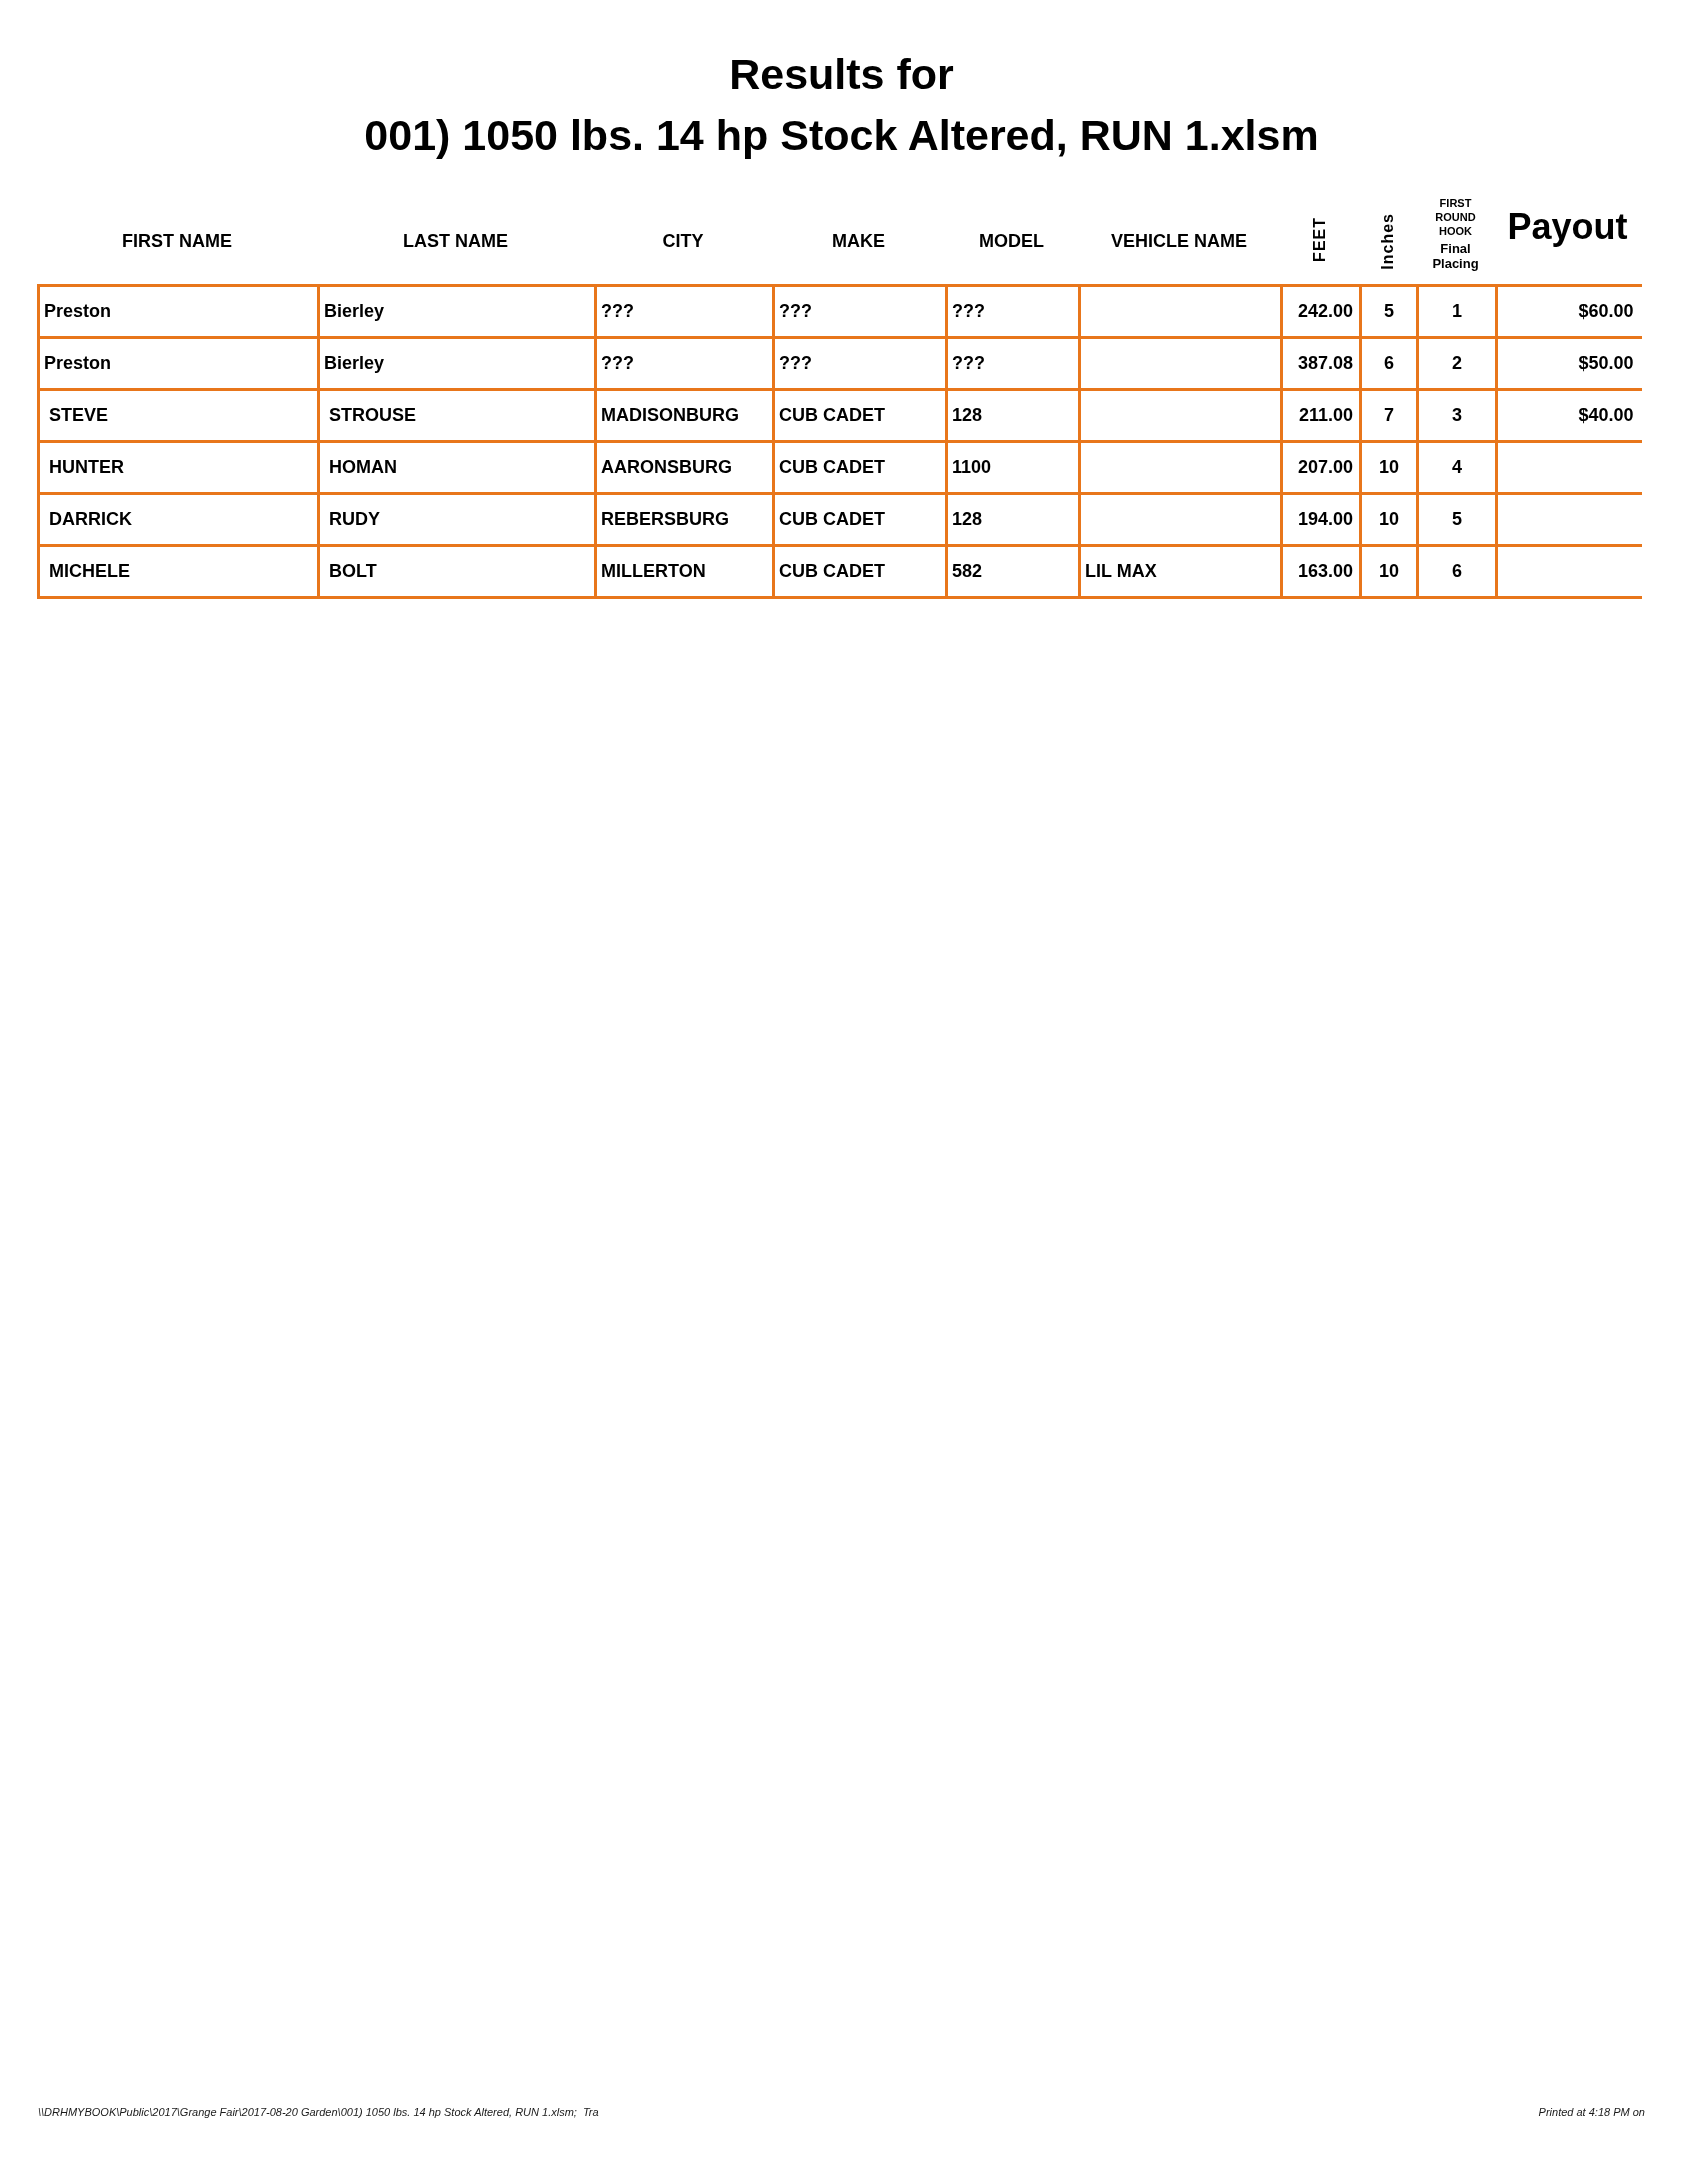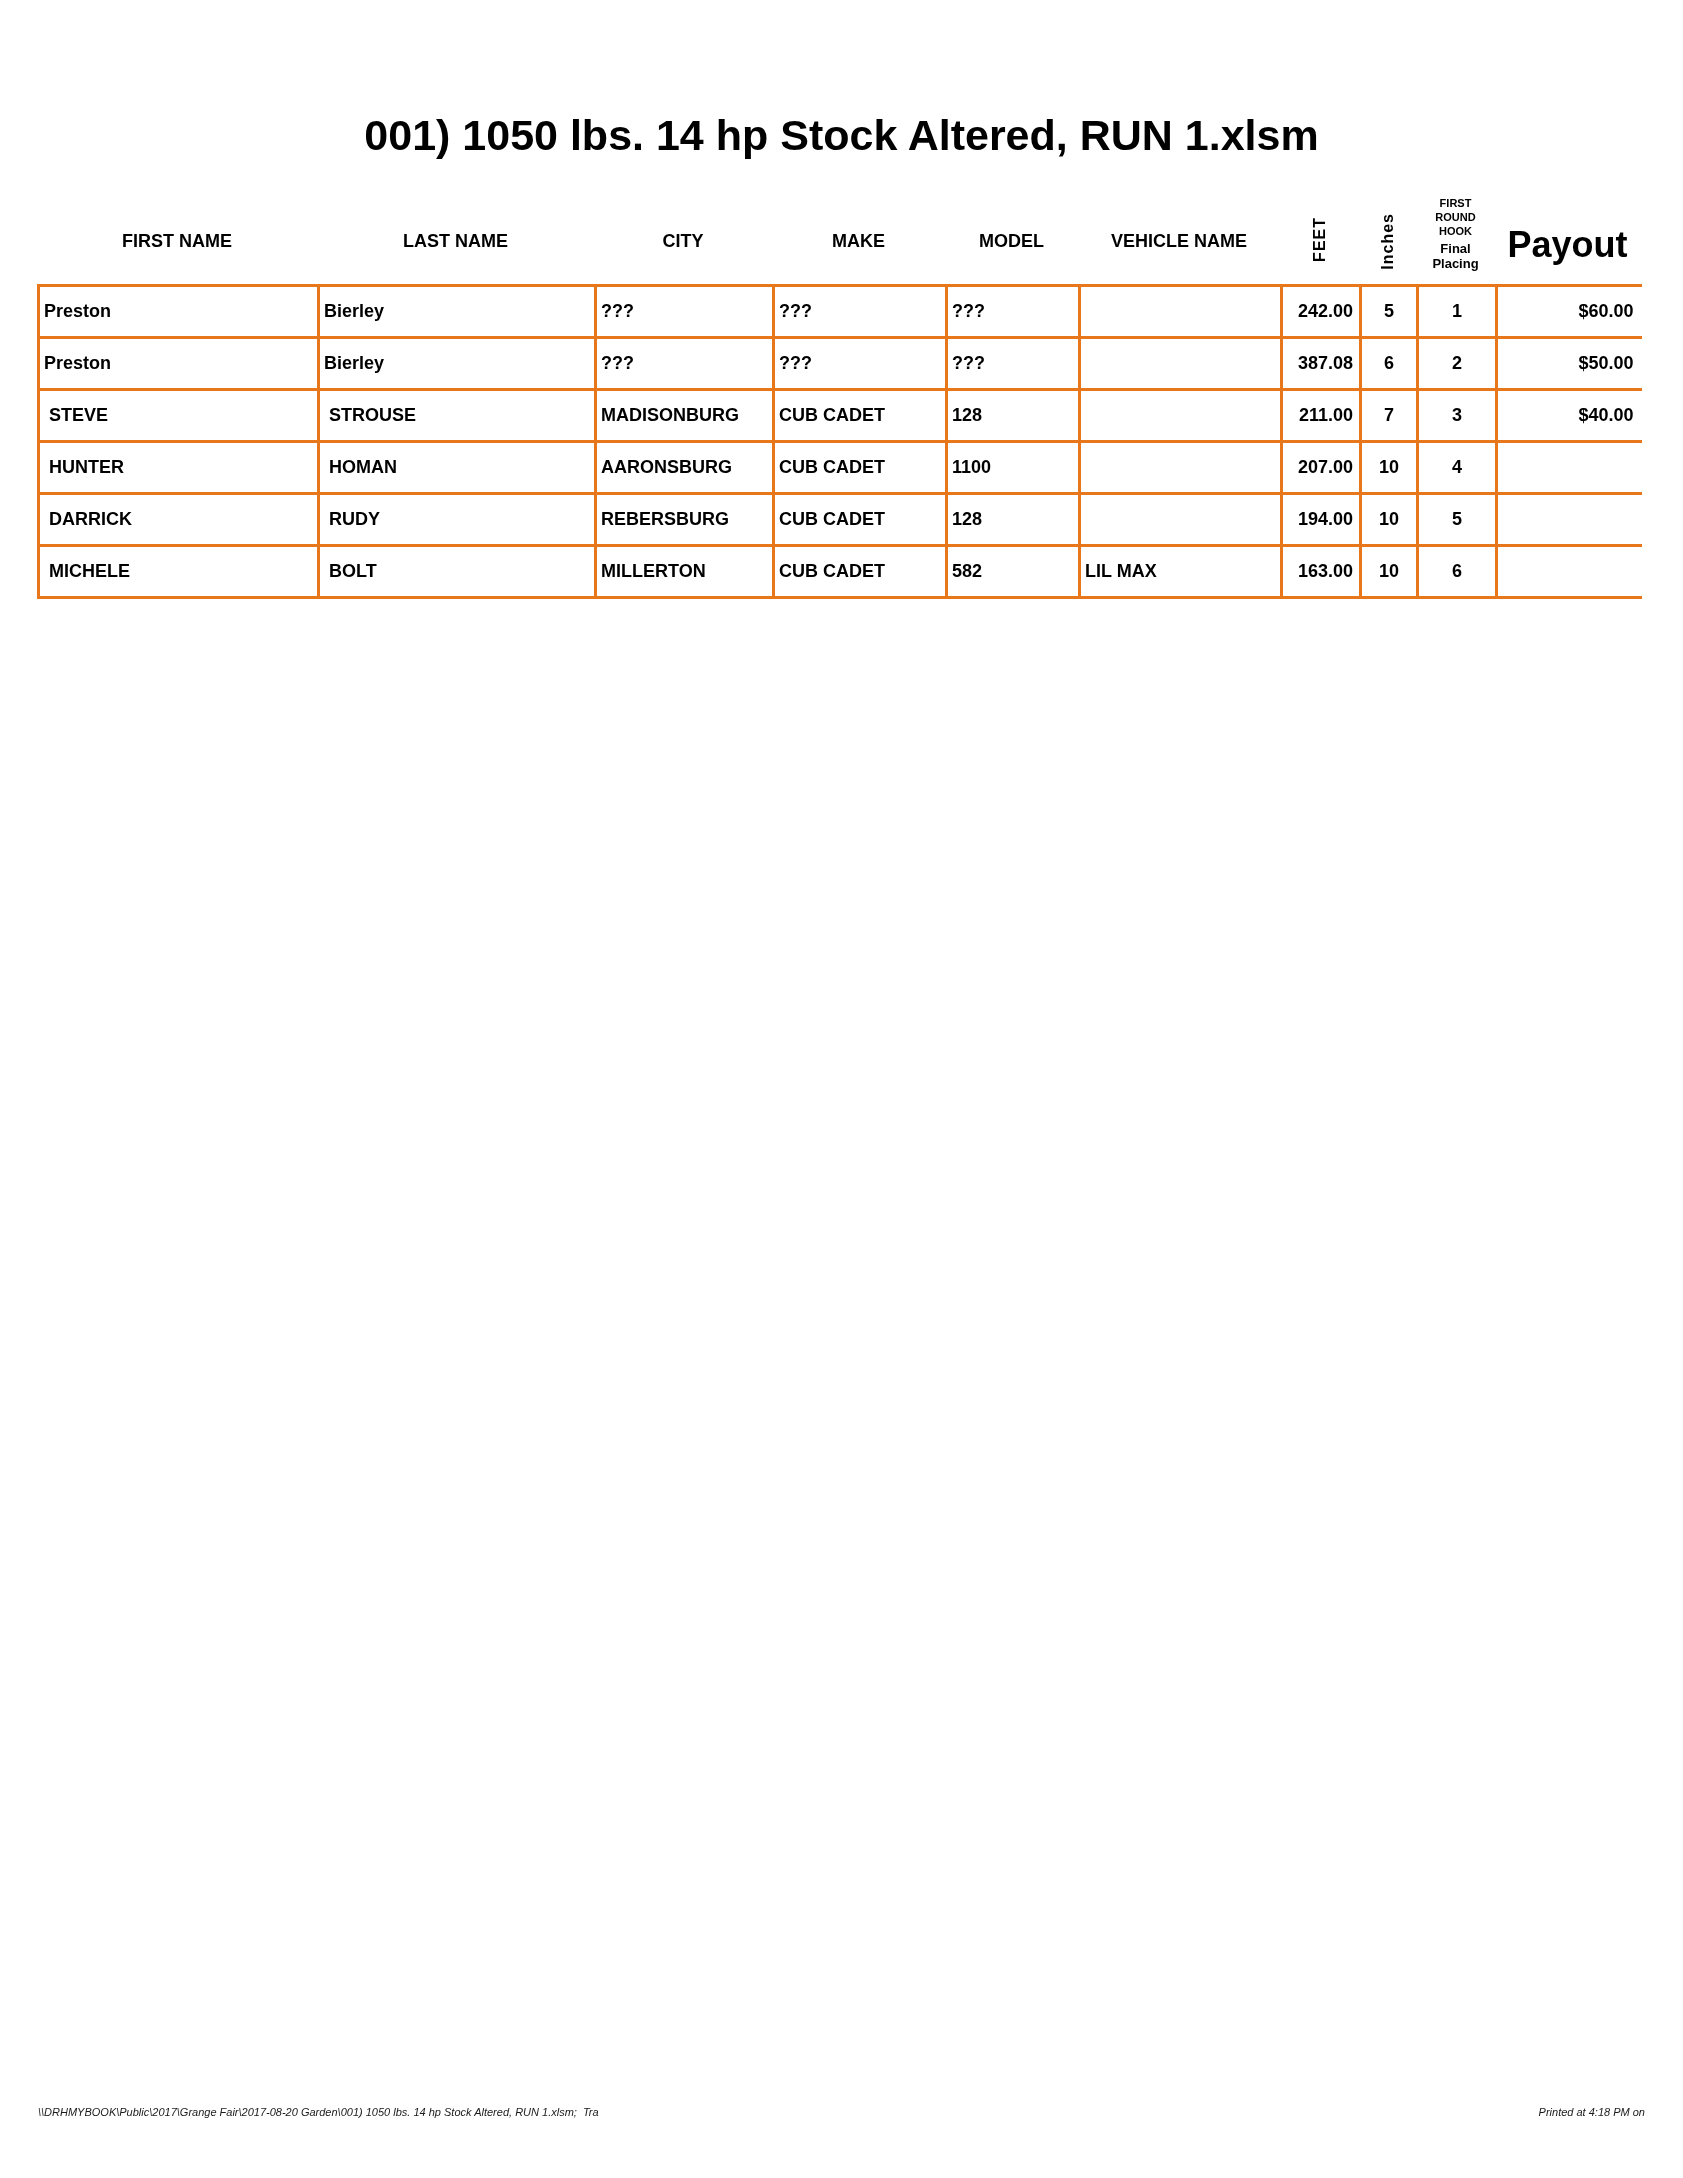--- a/index.html
+++ b/index.html
@@ -40,21 +40,21 @@
   .h-rot span {
     writing-mode: vertical-rl; transform: rotate(180deg);
     font-weight: bold; font-size: 16px; letter-spacing: 1px; line-height: 1;
   }
   .h-rot.feet  { padding-bottom: 22px; }
   .h-rot.inch  { padding-bottom: 14px; }
   .h-hook { text-align: center; padding-bottom: 13px; }
   .hook-sm    { font-size: 11px; font-weight: bold; line-height: 14px; }
   .hook-final { font-size: 13px; font-weight: bold; line-height: 15px; margin-top: 3px; }
   .h-payout {
-    text-align: center; font-weight: bold; font-size: 36px; padding-bottom: 18px;
+    text-align: center; font-weight: bold; font-size: 36px; padding-bottom: 36px;
   }
 
   
   .results-table {
     position: absolute; left: 37px; top: 284px;
     border-collapse: collapse; table-layout: fixed; width: 1604px;
   }
   .results-table td {
     border: 3px solid #E8761B;
     font-size: 18px; font-weight: bold;
@@ -74,20 +74,21 @@
   .footer-right {
     position: absolute; right: 38px; top: 2106px;
     font-size: 11px; white-space: pre; color: #1a1a1a; font-style: italic;
   }
 </style>
 </head>
 <body>
 
 <div class="page">
 
+  <div class="title-line1">Results for</div>
   <div class="title-line2">001) 1050 lbs. 14 hp Stock Altered, RUN 1.xlsm</div>
 
   <div class="header-row">
     <div class="h-text">FIRST NAME</div>
     <div class="h-text">LAST NAME</div>
     <div class="h-text">CITY</div>
     <div class="h-text">MAKE</div>
     <div class="h-text">MODEL</div>
     <div class="h-text">VEHICLE NAME</div>
     <div class="h-rot feet">

